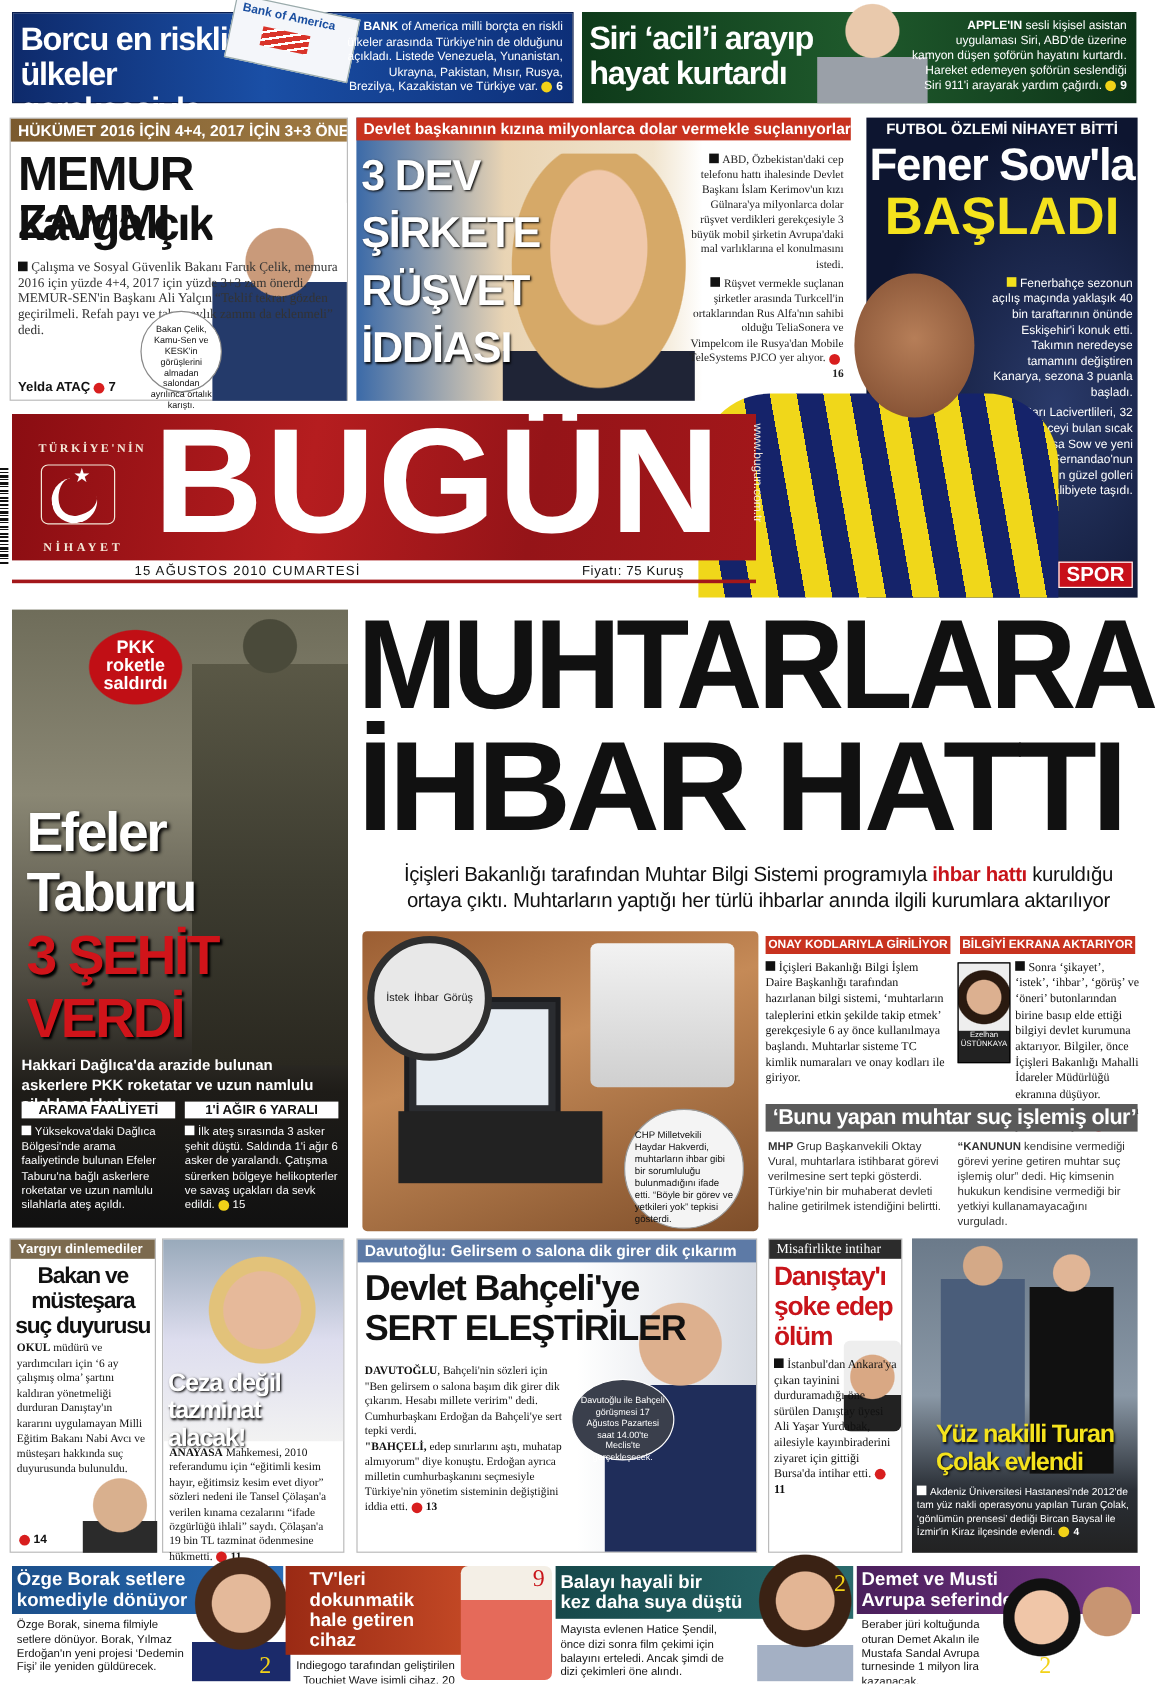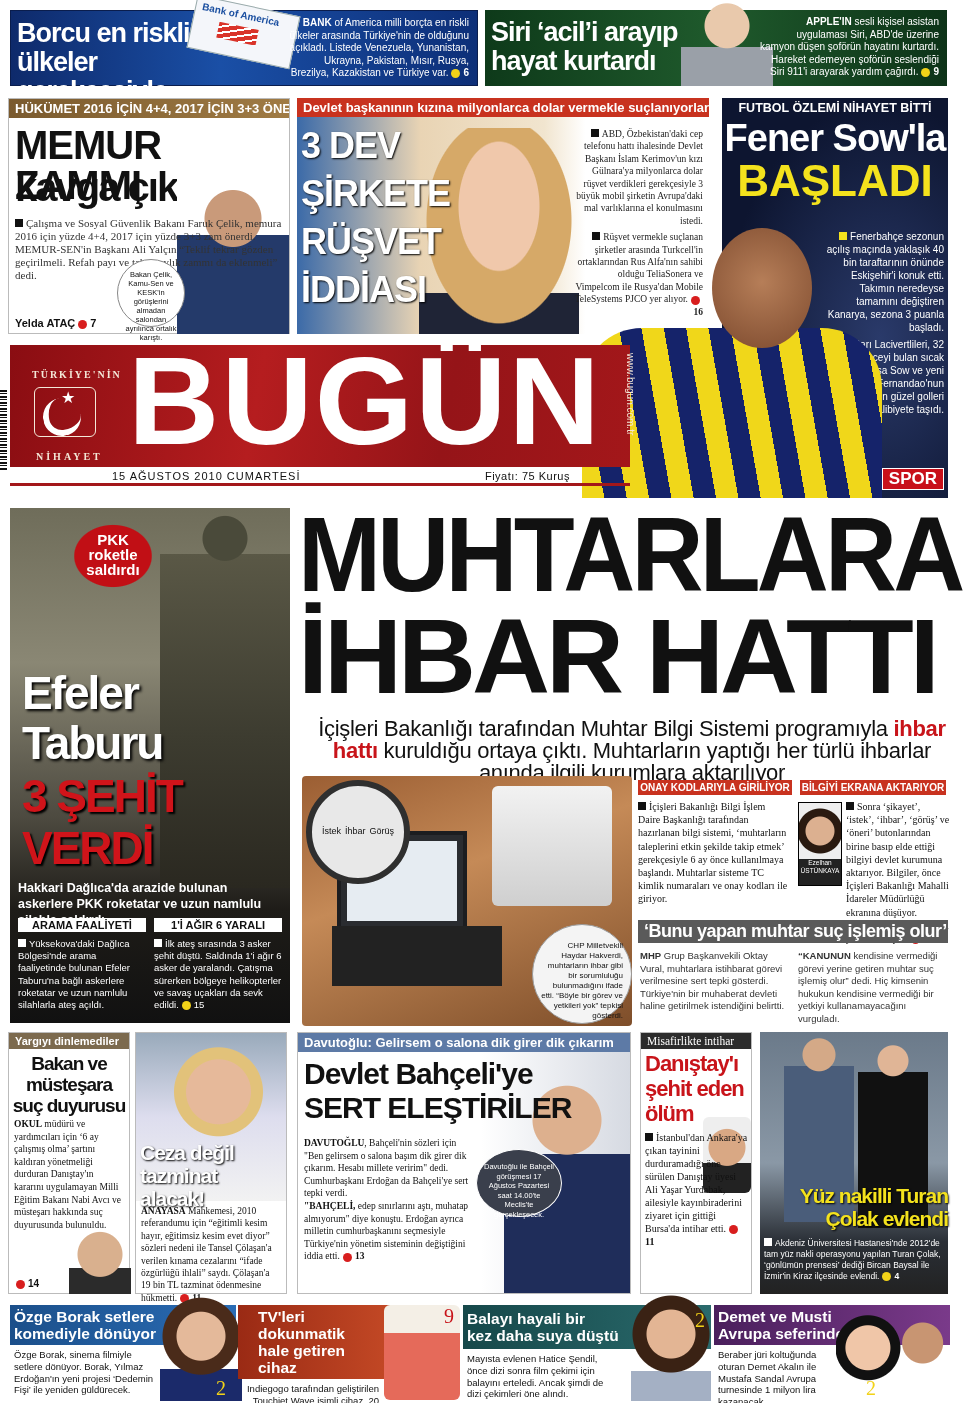--- a/index.html
+++ b/index.html
@@ -129,38 +129,38 @@
     <span class="bullet w"></span><span>Yüksekova'daki Dağlıca Bölgesi'nde arama faaliyetinde bulunan Efeler Taburu'na bağlı askerlere roketatar ve uzun namlulu silahlarla ateş açıldı.</span>
   </div>
   <div class="abs" style="left:144px;top:430px;width:130px;color:#fff;font-size:9.5px;line-height:12.2px">
     <span class="bullet w"></span><span>İlk ateş sırasında 3 asker şehit düştü. Saldında 1'i ağır 6 asker de yaralandı. Çatışma sürerken bölgeye helikopterler ve savaş uçakları da sevk edildi.</span><span class="dot y"></span><span>15</span>
   </div>
 </div>
 
 <div class="abs" style="left:298px;top:500px;width:660px;height:525px">
   <div class="abs" style="left:0;top:0;font-weight:bold;font-size:106px;line-height:108px;letter-spacing:-4px;transform:scaleX(.94);transform-origin:left;white-space:nowrap">MUHTARLARA</div>
   <div class="abs" style="left:0;top:102px;font-weight:bold;font-size:106px;line-height:108px;letter-spacing:-4px;transform:scaleX(1.02);transform-origin:left;white-space:nowrap">İHBAR HATTI</div>
-  <div class="abs" style="left:14px;top:218px;width:640px;font-size:22px;line-height:22px;text-align:center;letter-spacing:-.3px">
+  <div class="abs" style="left:14px;top:218px;width:640px;font-size:17px;line-height:22px;text-align:center;letter-spacing:-.3px">
     <span>İçişleri Bakanlığı tarafından Muhtar Bilgi Sistemi programıyla </span><b style="color:#c8141a">ihbar hattı</b><span> kuruldığu ortaya çıktı. Muhtarların yaptığı her türlü ihbarlar anında ilgili kurumlara aktarılıyor</span>
   </div>
 
   <div class="abs" style="left:4px;top:276px;width:330px;height:250px;background:linear-gradient(160deg,#9b5e33,#c58a57 40%,#7e4e2a);border-radius:4px;overflow:hidden">
     <div class="abs" style="left:190px;top:10px;width:120px;height:120px;background:linear-gradient(#f2f2f2,#cfcfcf);border-radius:6px"></div>
     <div class="abs" style="left:35px;top:55px;width:130px;height:100px;background:#2a2c30;border:4px solid #1c1d20">
         <div style="margin:6px;height:80px;background:#e6ecf2"></div>
       </div>
     <div class="abs" style="left:30px;top:150px;width:170px;height:60px;background:#222"></div>
     <div class="abs" style="left:4px;top:4px;width:104px;height:104px;border-radius:50%;border:6px solid #2f2f2f;background:#e8e8e8;font-size:9px">
       <div style="margin-top:40px;display:flex;gap:4px;justify-content:center;white-space:nowrap">
         <span>İstek</span>
         <span>İhbar</span>
         <span>Görüş</span>
       </div>
     </div>
-    <div class="abs" style="left:230px;top:148px;width:100px;height:100px;border-radius:50%;background:#f4f4f4;border:1px solid #999;font-size:8px;line-height:10px;text-align:right;padding:16px 8px">CHP Milletvekili Haydar Hakverdi, muhtarların ihbar gibi bir sorumluluğu bulunmadığını ifade etti. “Böyle bir görev ve yetkileri yok” tepkisi gösterdi.</div>
+    <div class="abs" style="left:218px;top:148px;width:100px;height:100px;border-radius:50%;background:#f4f4f4;border:1px solid #999;font-size:8px;line-height:10px;text-align:left;padding:16px 8px">CHP Milletvekili Haydar Hakverdi, muhtarların ihbar gibi bir sorumluluğu bulunmadığını ifade etti. “Böyle bir görev ve yetkileri yok” tepkisi gösterdi.</div>
   </div>
 
   <div class="abs" style="left:340px;top:280px;width:154px;background:#c8321f;color:#fff;font-weight:bold;font-size:10px;text-align:center;padding:2px 0">ONAY KODLARIYLA GİRİLİYOR</div>
   <div class="abs" style="left:502px;top:280px;width:146px;background:#c8321f;color:#fff;font-weight:bold;font-size:10px;text-align:center;padding:2px 0">BİLGİYİ EKRANA AKTARIYOR</div>
   <div class="abs serif" style="left:340px;top:300px;width:152px;font-size:10px;line-height:13.2px">
     <span class="bullet"></span><span>İçişleri Bakanlığı Bilgi İşlem Daire Başkanlığı tarafından hazırlanan bilgi sistemi, ‘muhtarların taleplerini etkin şekilde takip etmek’ gerekçesiyle 6 ay önce kullanılmaya başlandı. Muhtarlar sisteme TC kimlik numaraları ve onay kodları ile giriyor.</span>
   </div>
   <div class="abs" style="left:500px;top:302px;width:44px;height:84px;background:#222;border:1px solid #000">
     <div style="height:56px;background:radial-gradient(circle at 50% 50%,#dcb090 0 14px,#2a1a10 15px 22px,#eee 23px)"></div>
     <div style="color:#fff;font-size:6.5px;text-align:center;line-height:8px">Ezelhan</div>
@@ -215,33 +215,33 @@
     <p><b>DAVUTOĞLU</b><span>, Bahçeli'nin sözleri için "Ben gelirsem o salona başım dik girer dik çıkarım. Hesabı millete veririm" dedi. Cumhurbaşkanı Erdoğan da Bahçeli'ye sert tepki verdi.</span></p>
     <p><b>"BAHÇELİ,</b><span> edep sınırlarını aştı, muhatap almıyorum" diye konuştu. Erdoğan ayrıca milletin cumhurbaşkanını seçmesiyle Türkiye'nin yönetim sisteminin değiştiğini iddia etti.</span><span class="dot r"></span><b>13</b></p>
   </div>
   <div class="abs" style="left:178px;top:116px;width:86px;height:68px;border-radius:50%;background:#3a3f4c;color:#fff;font-size:7.5px;line-height:9.5px;text-align:center;padding:12px 6px;border:1px solid #fff">Davutoğlu ile Bahçeli görüşmesi 17 Ağustos Pazartesi saat 14.00'te Meclis'te gerçekleşecek.</div>
 </div>
 
 <div class="abs card" style="left:640px;top:1032px;width:112px;height:262px">
   <div class="kick serif" style="background:#2c2c2c;font-size:11.5px;font-weight:normal">Misafirlikte intihar</div>
   <div style="color:#c8141a;font-weight:bold;font-size:22px;line-height:25px;padding:2px 4px;letter-spacing:-1px">
     <div>Danıştay'ı</div>
-    <div>şehit eden</div>
+    <div>şoke edep</div>
     <div>ölüm</div>
   </div>
   <div class="abs" style="left:62px;top:84px;width:48px;height:76px;border-radius:6px;background:radial-gradient(circle at 50% 40%,#d9a884 0 18px,transparent 19px),linear-gradient(#eee 60%,#222 60%)"></div>
   <div class="abs serif" style="left:4px;top:98px;width:104px;font-size:10px;line-height:13px">
     <span class="bullet"></span><span>İstanbul'dan Ankara'ya çıkan tayinini durduramadığı öne sürülen Danıştay üyesi Ali Yaşar Yurdabak, ailesiyle kayınbiraderini ziyaret için gittiği Bursa'da intihar etti.</span><span class="dot r"></span><b>11</b>
   </div>
 </div>
 
 <div class="abs" style="left:760px;top:1032px;width:188px;height:262px;background:linear-gradient(180deg,#6b7a8a,#8a98a6 50%,#2a2f36 80%,#222)">
   <div class="abs" style="left:24px;top:0;width:70px;height:190px;background:radial-gradient(circle at 50% 12%,#d4a987 0 16px,transparent 17px),linear-gradient(#0000 18%,#4a5d7a 18%)"></div>
   <div class="abs" style="left:98px;top:6px;width:70px;height:190px;background:radial-gradient(circle at 50% 12%,#e0b596 0 15px,transparent 16px),linear-gradient(#0000 18%,#111 18%)"></div>
-  <div class="abs" style="left:4px;top:152px;width:184px;color:#f4e21d;font-weight:bold;font-size:21px;line-height:23px;text-align:right;letter-spacing:-1px;text-shadow:1px 1px 2px #000">
+  <div class="abs" style="left:20px;top:152px;width:184px;color:#f4e21d;font-weight:bold;font-size:21px;line-height:23px;text-align:left;letter-spacing:-1px;text-shadow:1px 1px 2px #000">
     <div>Yüz nakilli Turan</div>
     <div>Çolak evlendi</div>
   </div>
   <div class="abs" style="left:4px;top:206px;width:182px;color:#fff;font-size:8.5px;line-height:11px">
     <span class="bullet w"></span><span>Akdeniz Üniversitesi Hastanesi'nde 2012'de tam yüz nakli operasyonu yapılan Turan Çolak, ‘gönlümün prensesi’ dediği Bircan Baysal ile İzmir'in Kiraz ilçesinde evlendi.</span><span class="dot y"></span><b>4</b>
   </div>
 </div>
 
 <div class="abs" style="left:10px;top:1305px;width:224px;height:95px">
   <div style="background:linear-gradient(90deg,#1b4f8a,#2a6cb5);color:#fff;font-weight:bold;font-size:15.5px;line-height:17px;padding:3px 4px;width:226px">

